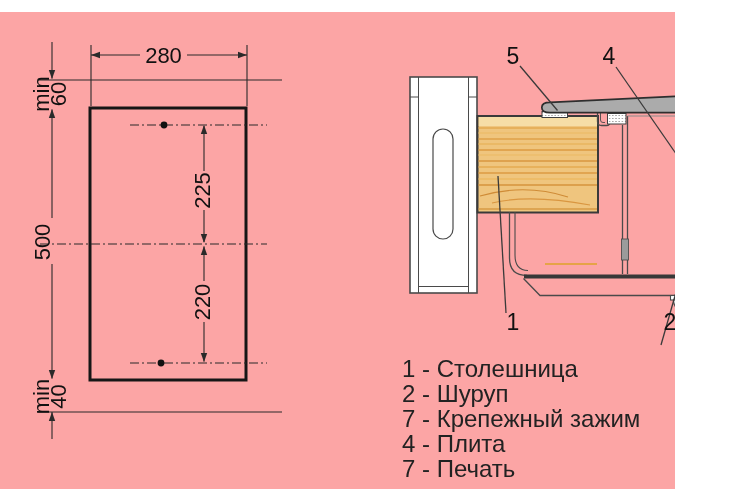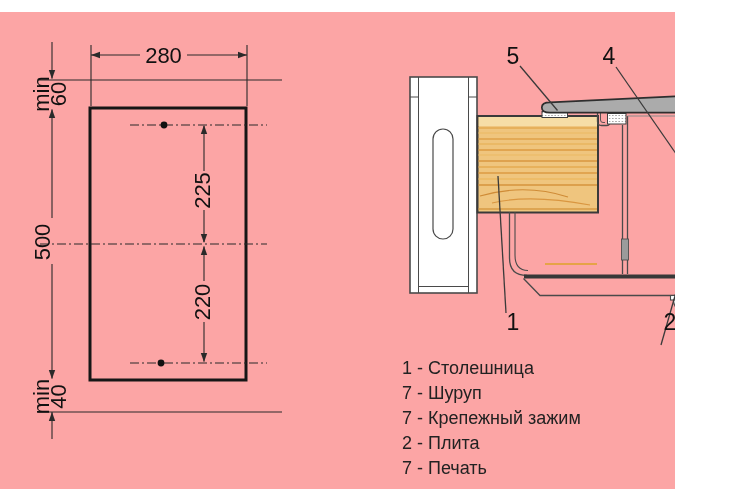--- a/index.html
+++ b/index.html
@@ -1,21 +1,21 @@
 <!DOCTYPE html>
 <html><head>
 <meta charset="utf-8">
 <style>
   html,body{margin:0;padding:0;background:#ffffff;}
   #page{position:relative;width:675px;height:489px;background:#fca5a5;overflow:hidden;
         font-family:"Liberation Sans", sans-serif;margin-top:12px;}
   svg text{font-family:"Liberation Sans", sans-serif;fill:#111;}
   .dimtxt{font-size:22px;}
   .callout{font-size:23px;}
-  #legend{position:absolute;left:402px;top:344px;font-size:18px;line-height:25px;
+  #legend{position:absolute;left:402px;top:344px;font-size:24px;line-height:25px;
           color:#222;letter-spacing:0px;white-space:nowrap;}
 </style>
 </head>
 <body>
 
 <div id="page">
 <svg width="755" height="489" viewBox="0 0 755 489">
   <defs>
     <pattern id="sealdots" patternUnits="userSpaceOnUse" width="3.2" height="3">
       <rect width="3.2" height="3" fill="#ffffff"></rect>
@@ -168,18 +168,18 @@
     <text class="callout" x="609" y="52" text-anchor="middle" stroke="none" fill="#1a1a1a">4</text>
     <text class="callout" x="513" y="318" text-anchor="middle" stroke="none" fill="#1a1a1a">1</text>
     <text class="callout" x="670" y="318" text-anchor="middle" stroke="none" fill="#1a1a1a">2</text>
     <text class="callout" x="717" y="318" text-anchor="middle" stroke="none" fill="#1a1a1a">3</text>
   </g>
 </svg>
 
 
 <div id="legend">
   <div>1 - Столешница</div>
-  <div>7 - Шуруп</div>
+  <div>2 - Шуруп</div>
   <div>7 - Крепежный зажим</div>
-  <div>2 - Плита</div>
+  <div>4 - Плита</div>
   <div>7 - Печать</div>
 </div>
 </div>
 
 </body></html>

